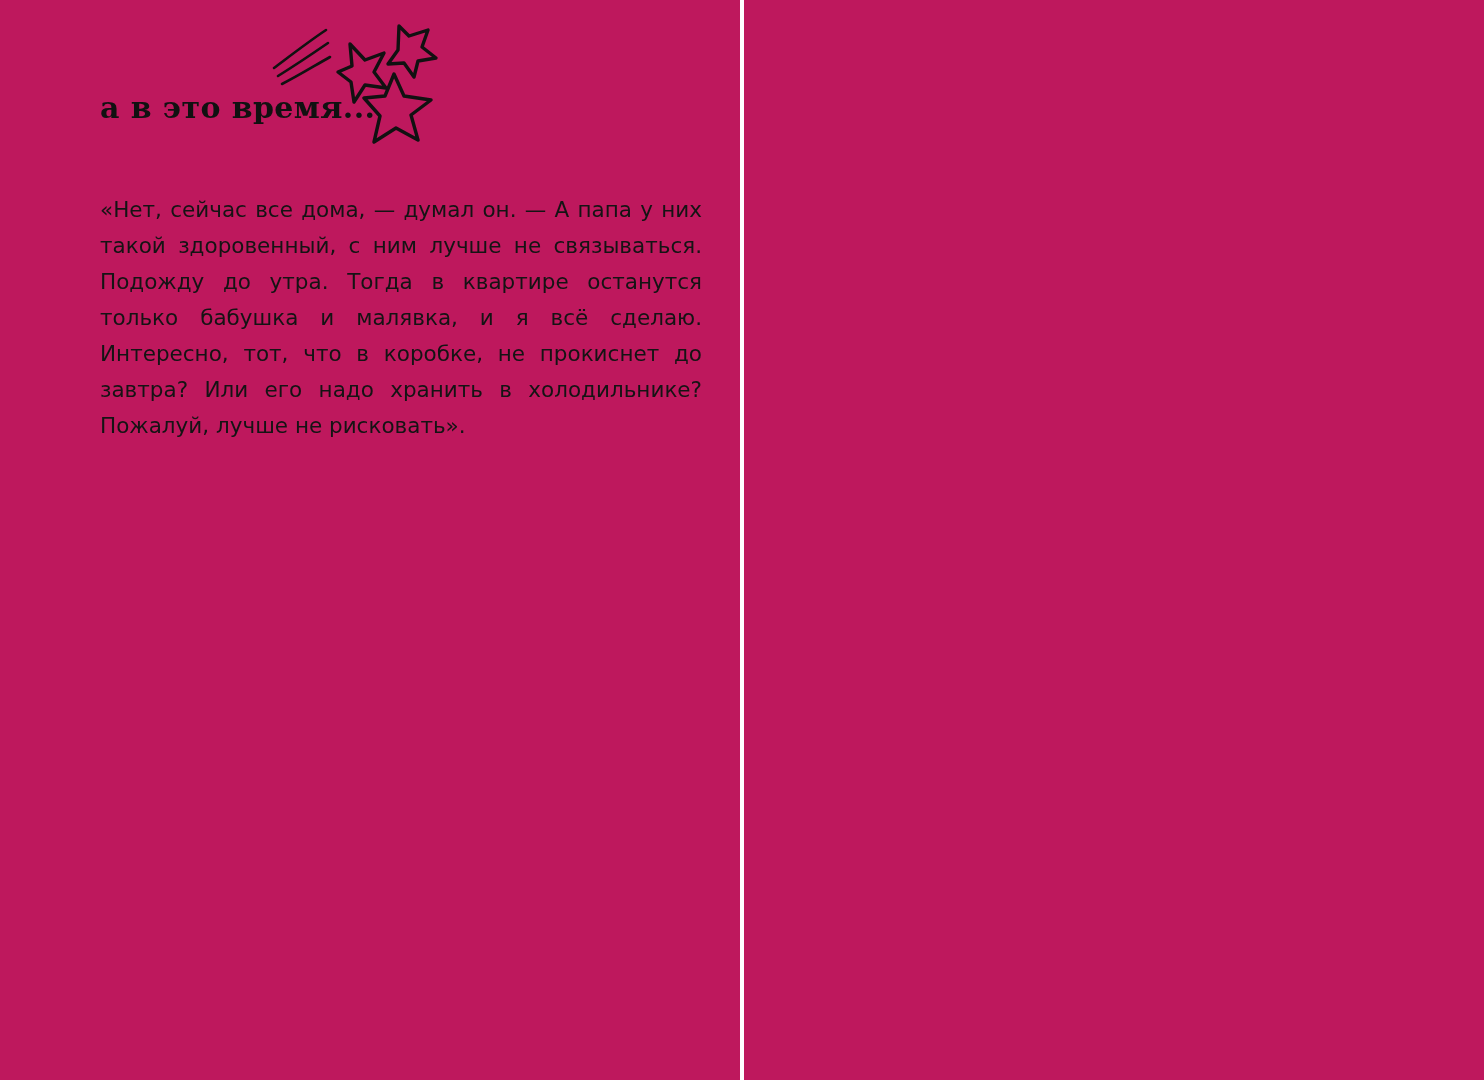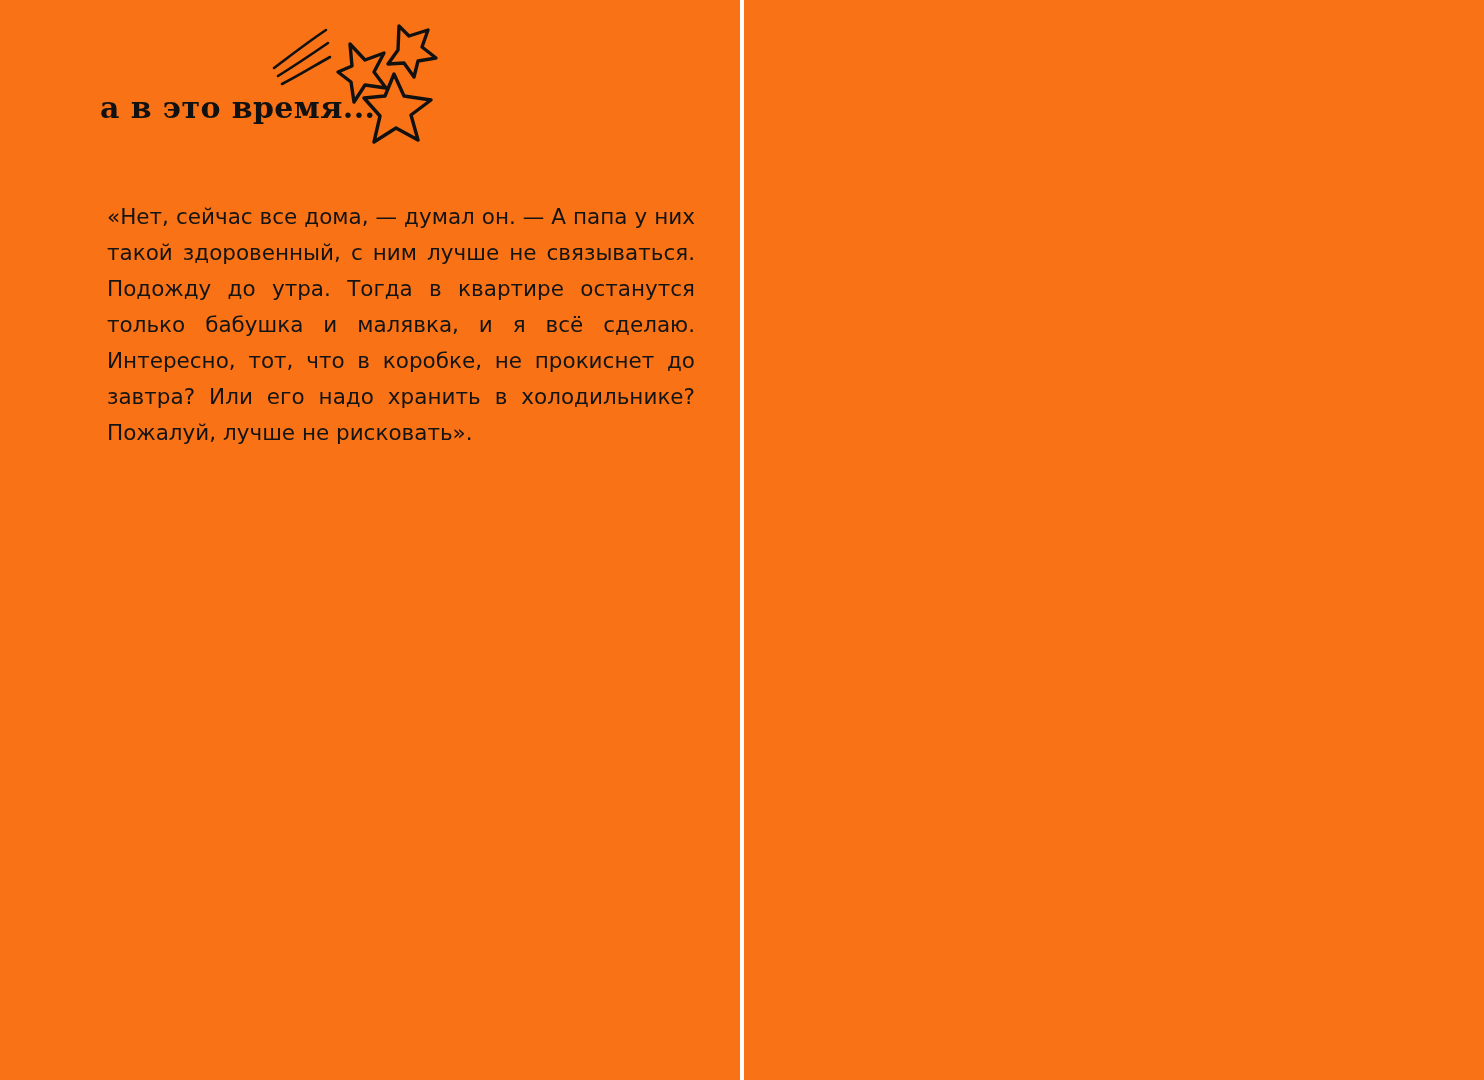--- a/index.html
+++ b/index.html
@@ -20,21 +20,21 @@
     inset: 0;
     display: block;
     background: #ffffff;
   }
 
   
   .page {
     position: absolute;
     top: 0;
     height: 1080px;
-    background: #f97316;
+    background: #be185d;
   }
   .page-left  { left: 0px;   width: 740px; }
   .page-right { left: 744px; width: 740px; }
 
   
   .sidehead {
     position: absolute;
     left: 100px;
     top: 78px;
     width: 420px;
@@ -70,21 +70,21 @@
     text-justify: inter-word;
     -webkit-hyphens: manual;
     hyphens: manual;
   }
   .col-left {
     left: 100px;
     top: 192px;
     width: 602px;
   }
   .col p {
-    margin: 7px;
+    margin: 0;
     text-indent: 31px;
   }
   .col p.noindent { text-indent: 0; }
 </style>
 </head>
 <body>
 
 <div class="spread">
 
   <div class="page page-left">

